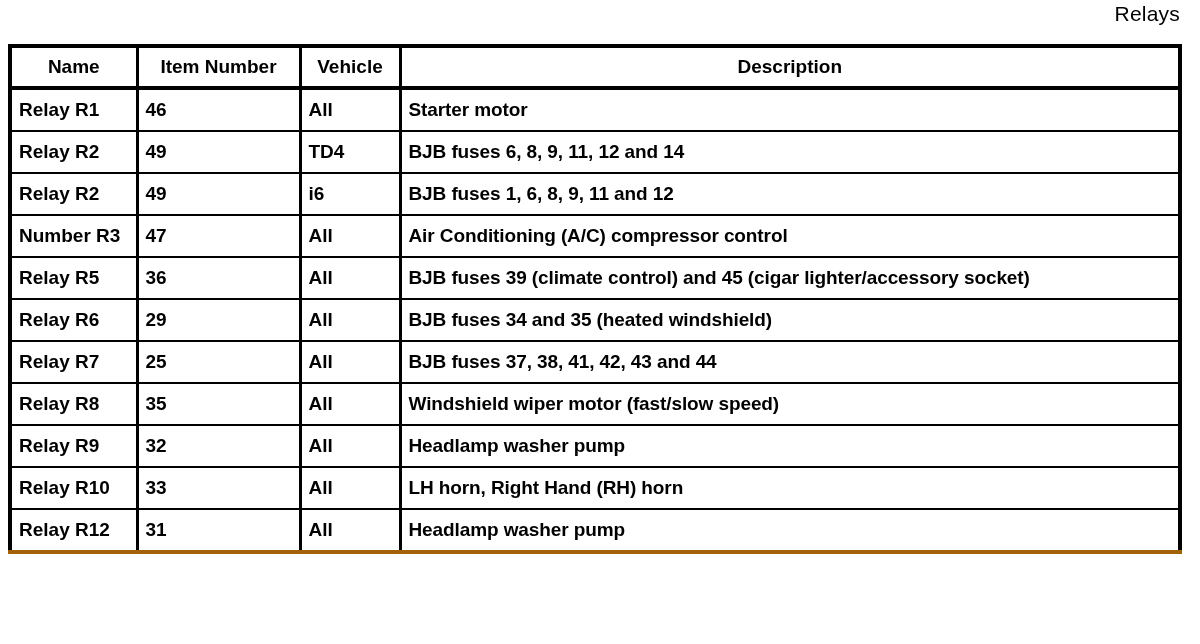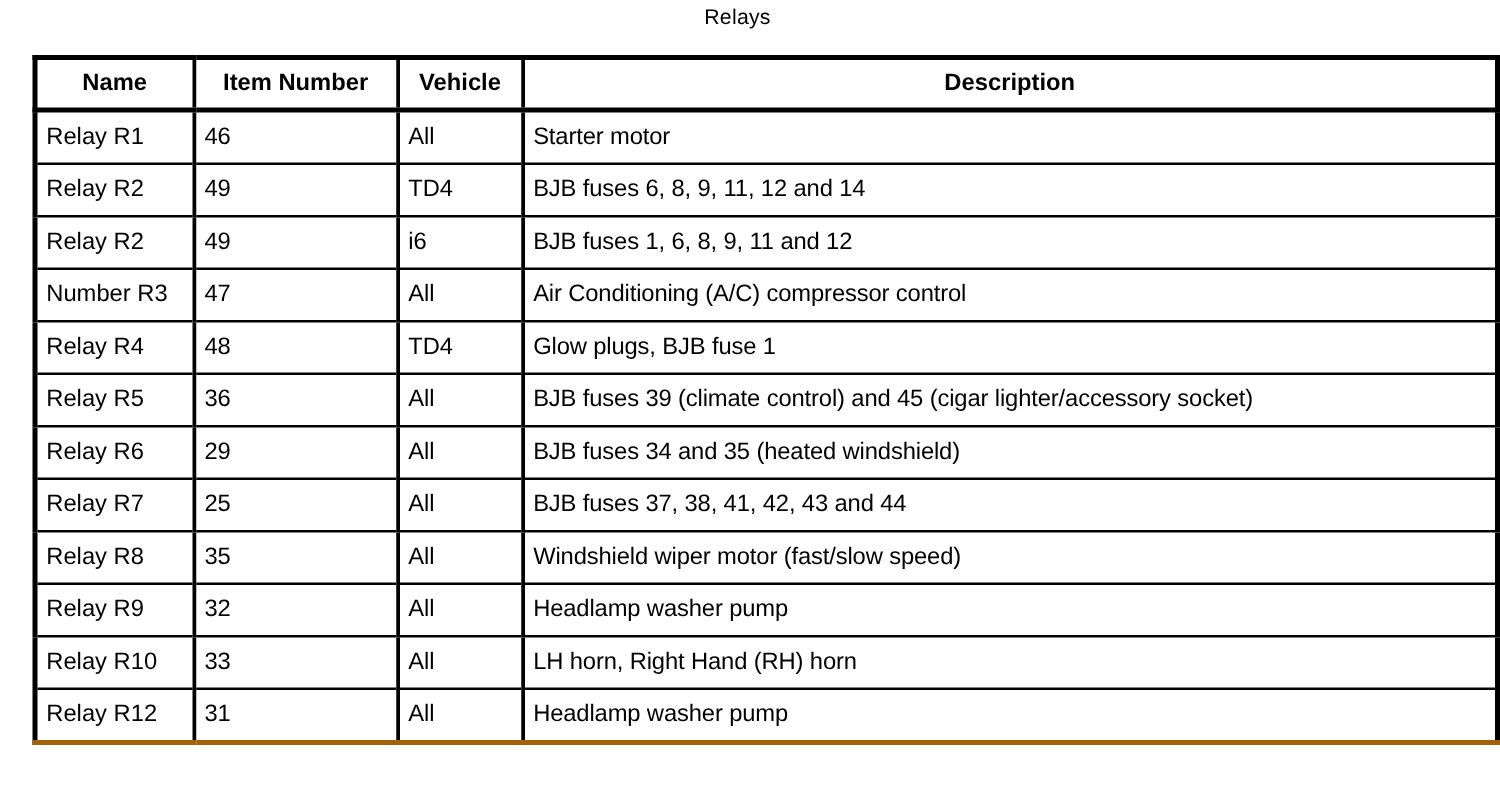--- a/index.html
+++ b/index.html
@@ -22,31 +22,31 @@
     width: 1200px;
     height: 644px;
     background: #ffffff;
   }
 
   .doc-title {
     position: absolute;
     top: 2px;
     left: 0;
     width: 1180px;
-    text-align: center;
-    font-size: 17px;
+    text-align: right;
+    font-size: 21px;
     line-height: 24px;
     color: #000000;
     font-weight: 400;
     letter-spacing: 0.2px;
   }
 
   .table-wrap {
     position: absolute;
-    left: 26px;
+    left: 8px;
     top: 44px;
     width: 1170px;
   }
 
   table.relay-table {
     border-collapse: collapse;
     table-layout: fixed;
     width: 1170px;
     background: #ffffff;
   }
@@ -76,21 +76,21 @@
     font-weight: bold;
     text-align: center;
     border-top: 4px solid #000000;
     border-bottom: 4px solid #000000;
     height: 38px;
     padding: 0 2px;
   }
 
   table.relay-table tbody td {
     text-align: left;
-    font-weight: 400;
+    font-weight: 700;
   }
 
   table.relay-table tbody tr:last-child td {
     border-bottom: 4px solid #a16207;
   }
 
   
   table.relay-table thead th:first-child,
   table.relay-table tbody td:first-child {
     border-left: 4px solid #000000;
@@ -146,26 +146,20 @@
             <td>i6</td>
             <td class="cell-desc">BJB fuses 1, 6, 8, 9, 11 and 12</td>
           </tr>
           <tr>
             <td>Number R3</td>
             <td>47</td>
             <td>All</td>
             <td class="cell-desc">Air Conditioning (A/C) compressor control</td>
           </tr>
           <tr>
-            <td>Relay R4</td>
-            <td>48</td>
-            <td>TD4</td>
-            <td class="cell-desc">Glow plugs, BJB fuse 1</td>
-          </tr>
-          <tr>
             <td>Relay R5</td>
             <td>36</td>
             <td>All</td>
             <td class="cell-desc">BJB fuses 39 (climate control) and 45 (cigar lighter/accessory socket)</td>
           </tr>
           <tr>
             <td>Relay R6</td>
             <td>29</td>
             <td>All</td>
             <td class="cell-desc">BJB fuses 34 and 35 (heated windshield)</td>

